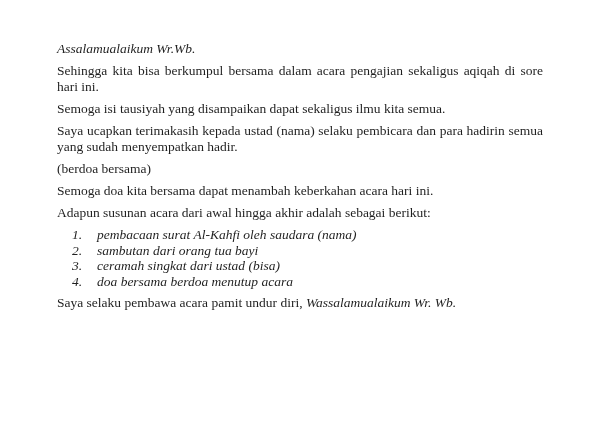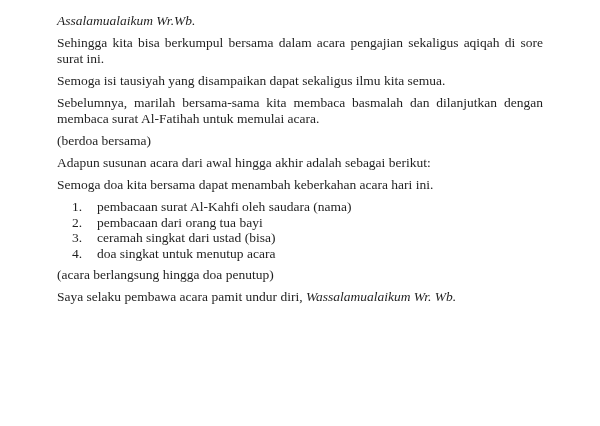--- a/index.html
+++ b/index.html
@@ -13,20 +13,21 @@
     overflow: hidden;
     font-family: "Liberation Serif", serif;
     color: #1f1f1f;
   }
   .page {
     box-sizing: border-box;
     width: 600px;
     height: 310px;
     padding: 13px 57px 2px 57px;
     background: #ffffff;
+    margin-top: 28px;
   }
   .page p {
     margin: 0 0 6px 0;
     font-size: 13.5px;
     line-height: 16px;
     text-align: justify;
   }
   .salutation {
     font-style: italic;
   }
@@ -35,54 +36,54 @@
     padding: 0;
     list-style: none;
     counter-reset: item;
     font-size: 13.5px;
     line-height: 15.5px;
   }
   ol.agenda li {
     counter-increment: item;
     position: relative;
     padding-left: 40px;
+    font-style: italic;
   }
   ol.agenda li::before {
     content: counter(item) ".";
     position: absolute;
     left: 15px;
   }
 </style>
 </head>
 <body>
 
 <div class="page">
 
   <p class="salutation">Assalamualaikum Wr.Wb.</p>
 
 
-  <p>Sehingga kita bisa berkumpul bersama dalam acara pengajian sekaligus aqiqah di sore surat ini.</p>
+  <p>Sehingga kita bisa berkumpul bersama dalam acara pengajian sekaligus aqiqah di sore hari ini.</p>
 
   <p>Semoga isi tausiyah yang disampaikan dapat sekaligus ilmu kita semua.</p>
 
+  <p>Saya ucapkan terimakasih kepada ustad (nama) selaku pembicara dan para hadirin semua yang sudah menyempatkan hadir.</p>
 
-  <p>Sebelumnya, marilah bersama-sama kita membaca basmalah dan dilanjutkan dengan membaca surat Al-Fatihah untuk memulai acara.</p>
 
   <p>(berdoa bersama)</p>
 
+  <p>Semoga doa kita bersama dapat menambah keberkahan acara hari ini.</p>
+
   <p>Adapun susunan acara dari awal hingga akhir adalah sebagai berikut:</p>
-
-  <p>Semoga doa kita bersama dapat menambah keberkahan acara hari ini.</p>
 
   <ol class="agenda">
     <li>pembacaan surat Al-Kahfi oleh saudara (nama)</li>
-    <li>pembacaan dari orang tua bayi</li>
+    <li>sambutan dari orang tua bayi</li>
     <li>ceramah singkat dari ustad (bisa)</li>
-    <li>doa singkat untuk menutup acara</li>
+    <li>doa bersama berdoa menutup acara</li>
   </ol>
 
 
-  <p>(acara berlangsung hingga doa penutup)</p>
 
 
   <p><span>Saya selaku pembawa acara pamit undur diri, </span><span class="salutation">Wassalamualaikum Wr. Wb.</span></p>
 
 </div>
 
 </body></html>

